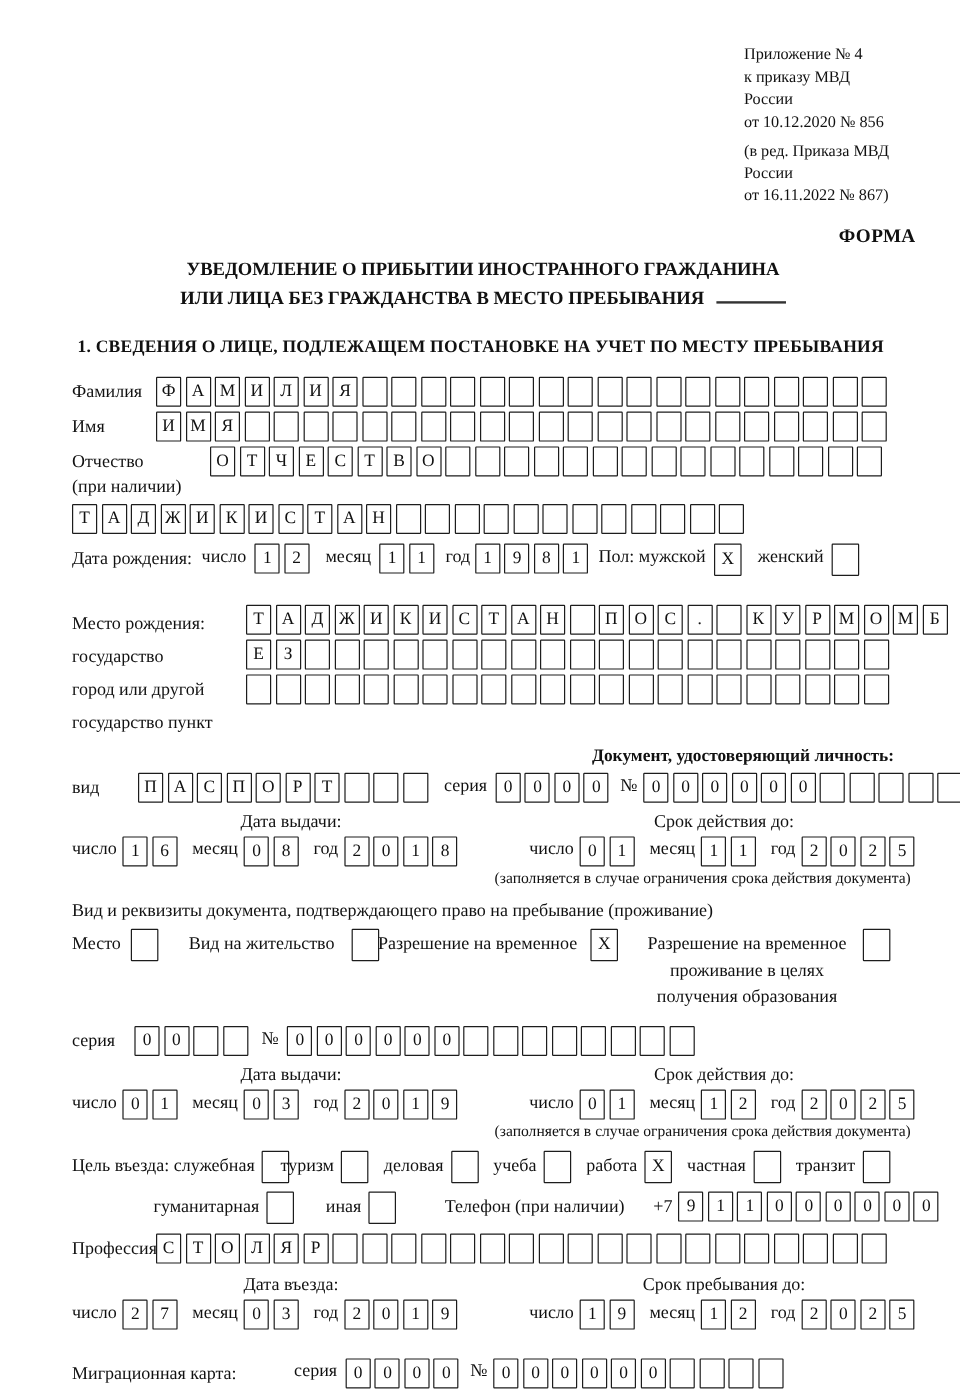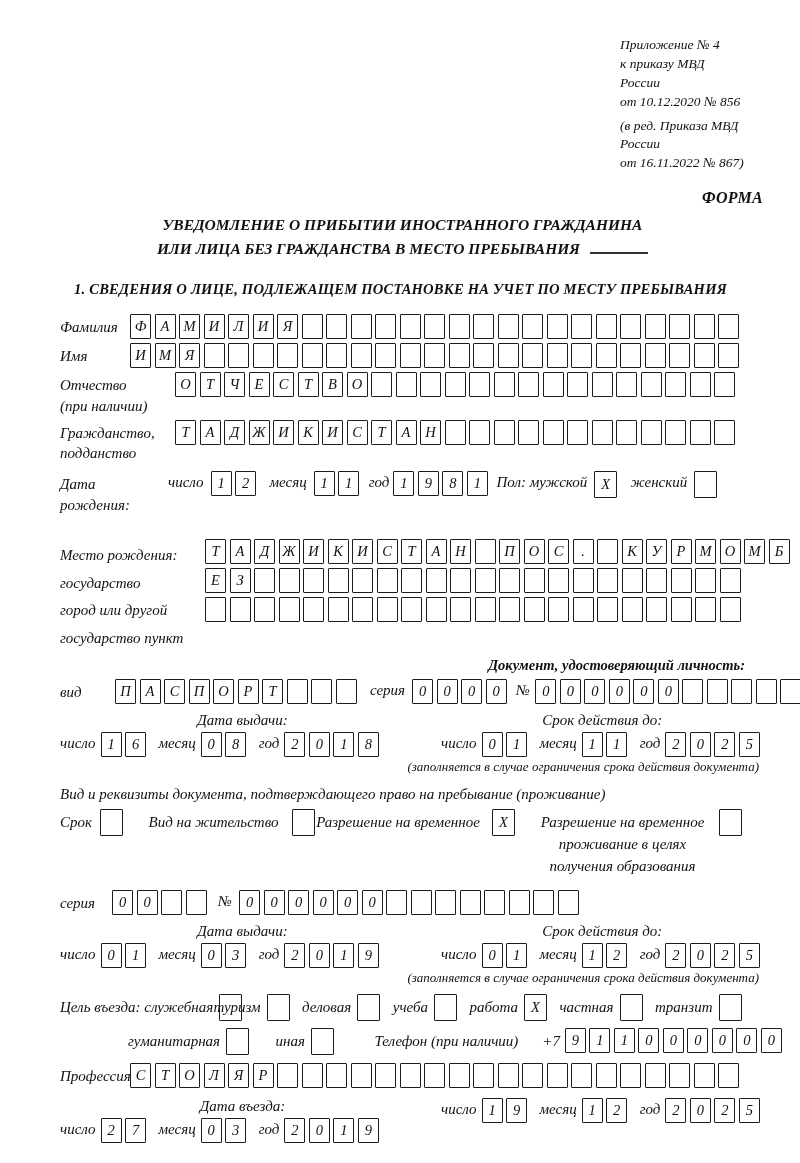--- a/index.html
+++ b/index.html
@@ -2,21 +2,21 @@
 <html><head>
 <meta charset="utf-8">
 <style>
   * { margin:0; padding:0; box-sizing:border-box; }
   html,body { background:#fff; }
   body {
     width:800px; height:1163px;
     font-family:"Liberation Serif","DejaVu Serif",serif;
     color:#111; font-size:15px; overflow:hidden;
   }
-  .page { position:relative; width:800px; height:1163px; padding:36px 55px 10px 60px;font-style:italic; }
+  .page { position:relative; width:800px; height:1163px; padding:36px 55px 10px 60px; }
 
   
   .appendix { margin-left:560px; font-size:13.5px; line-height:1.4; }
   .appendix .gap { height:5px; }
 
   .forma { text-align:right; margin:16px -18px 4px 0; font-weight:bold; font-size:16px; letter-spacing:.3px; }
 
   .title { text-align:center; font-weight:bold; font-size:15.5px; line-height:1.55; margin-top:6px; }
   .t-underline { display:inline-block; width:58px; border-bottom:2px solid #333; height:14px; margin-left:10px; }
 
@@ -178,24 +178,20 @@
         <span class="cbox"></span>
         <span class="cbox"></span>
         <span class="cbox"></span>
         <span class="cbox"></span>
         <span class="cbox"></span>
         <span class="cbox"></span>
       </div>
   </div>
 
   <div class="row">
-    <div class="lbl w115">
-      <div>Гражданство,</div>
-      <div>подданство</div>
-    </div>
     <div class="boxes">
         <span class="cbox">Т</span>
         <span class="cbox">А</span>
         <span class="cbox">Д</span>
         <span class="cbox">Ж</span>
         <span class="cbox">И</span>
         <span class="cbox">К</span>
         <span class="cbox">И</span>
         <span class="cbox">С</span>
         <span class="cbox">Т</span>
@@ -416,21 +412,21 @@
     </div>
   </div>
   <div class="note right">(заполняется в случае ограничения срока действия документа)</div>
 
   <div class="plain">
     <div>Вид и реквизиты документа, подтверждающего право на пребывание (проживание)</div>
   </div>
 
   <div class="chkrow">
     <div class="chk-item">
-      <span class="lbl">Срок</span>
+      <span class="lbl">Место</span>
       <span class="gap8"></span>
       <span class="boxes chkwrap">
           <span class="cbox"></span>
         </span>
     </div>
     <div class="chk-item" style="margin-left:22px">
       <span class="lbl">Вид на жительство</span>
       <span class="gap14"></span>
       <span class="boxes chkwrap">
           <span class="cbox"></span>
@@ -654,20 +650,21 @@
         <span class="dlabel m">год</span>
         <span class="boxes">
             <span class="cbox">2</span>
             <span class="cbox">0</span>
             <span class="cbox">1</span>
             <span class="cbox">9</span>
           </span>
       </div>
     </div>
     <div class="dcol right">
+      <div class="dtitle">Срок пребывания до:</div>
       <div class="dgroup">
         <span class="dlabel">число</span>
         <span class="boxes">
             <span class="cbox">1</span>
             <span class="cbox">9</span>
           </span>
         <span class="dlabel m">месяц</span>
         <span class="boxes">
             <span class="cbox">1</span>
             <span class="cbox">2</span>

